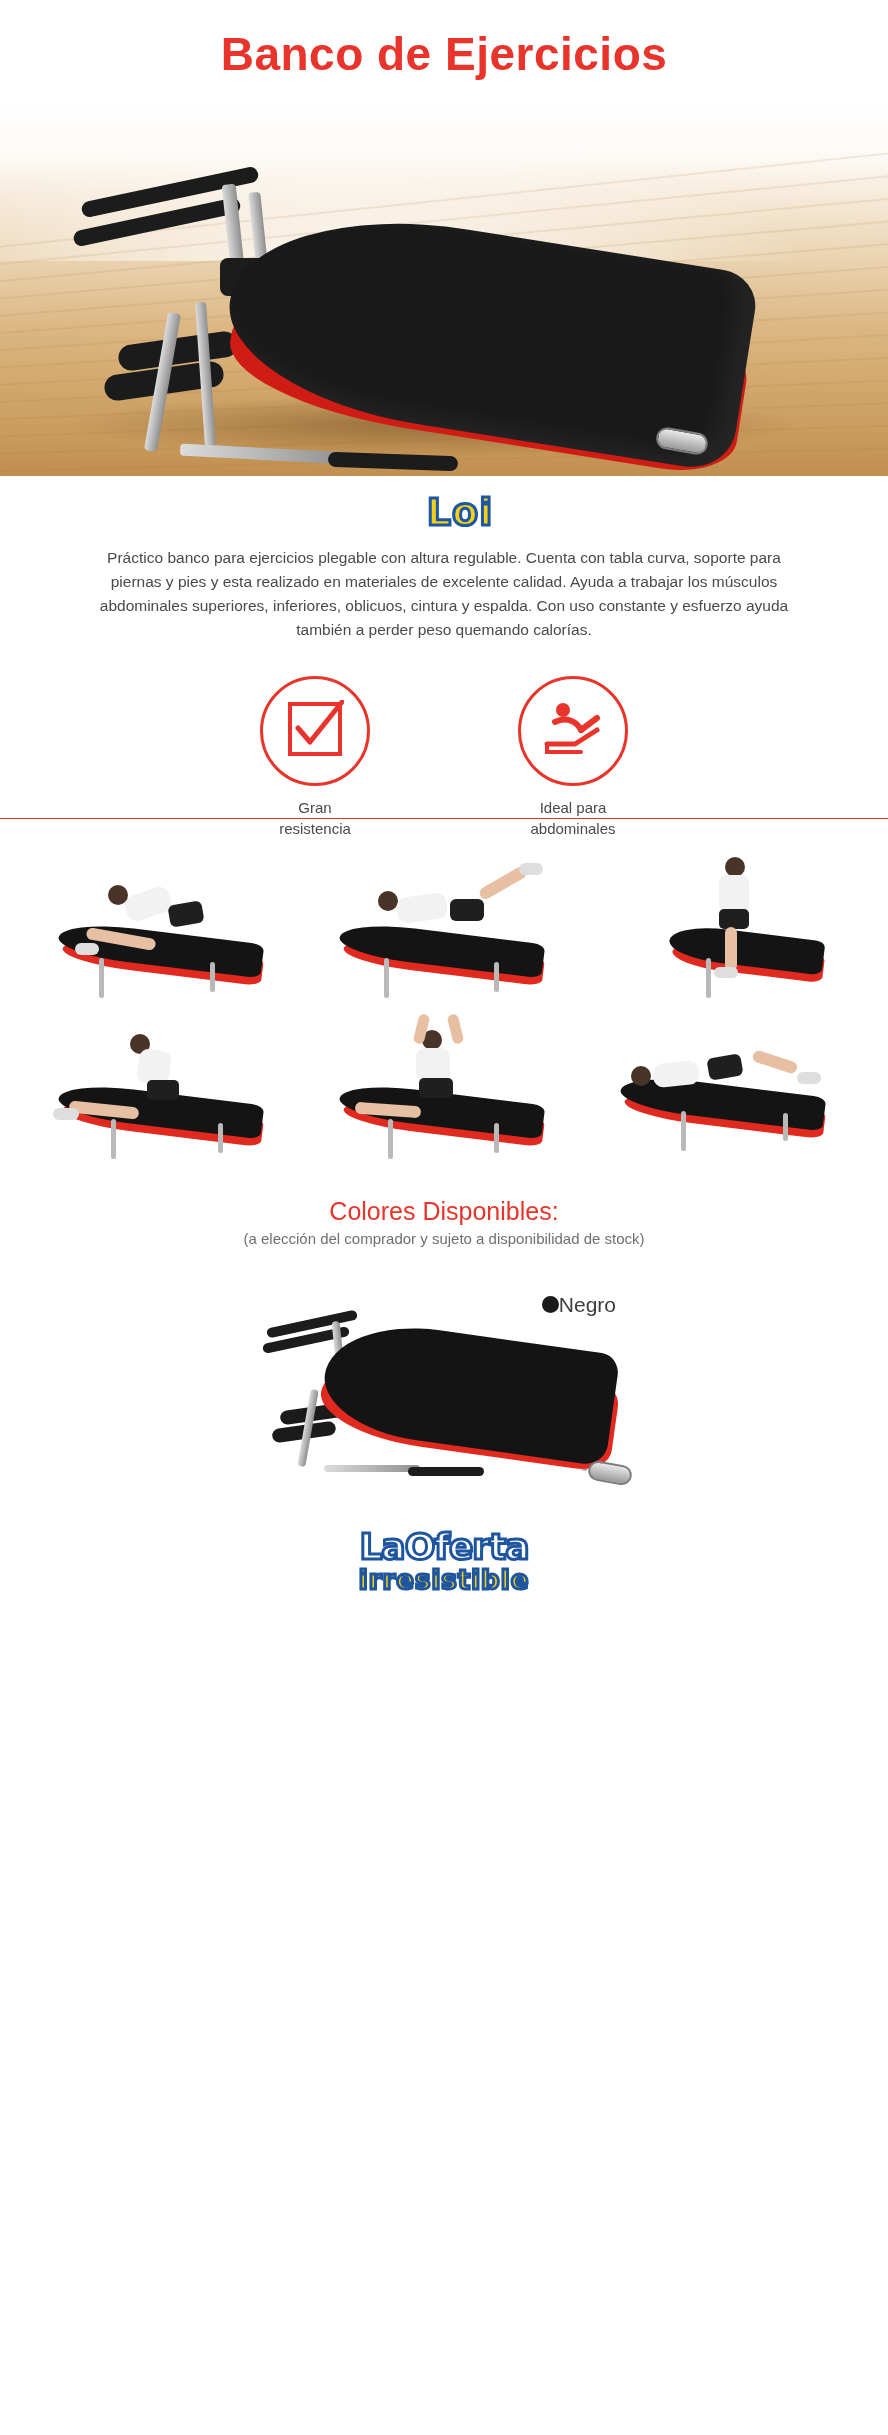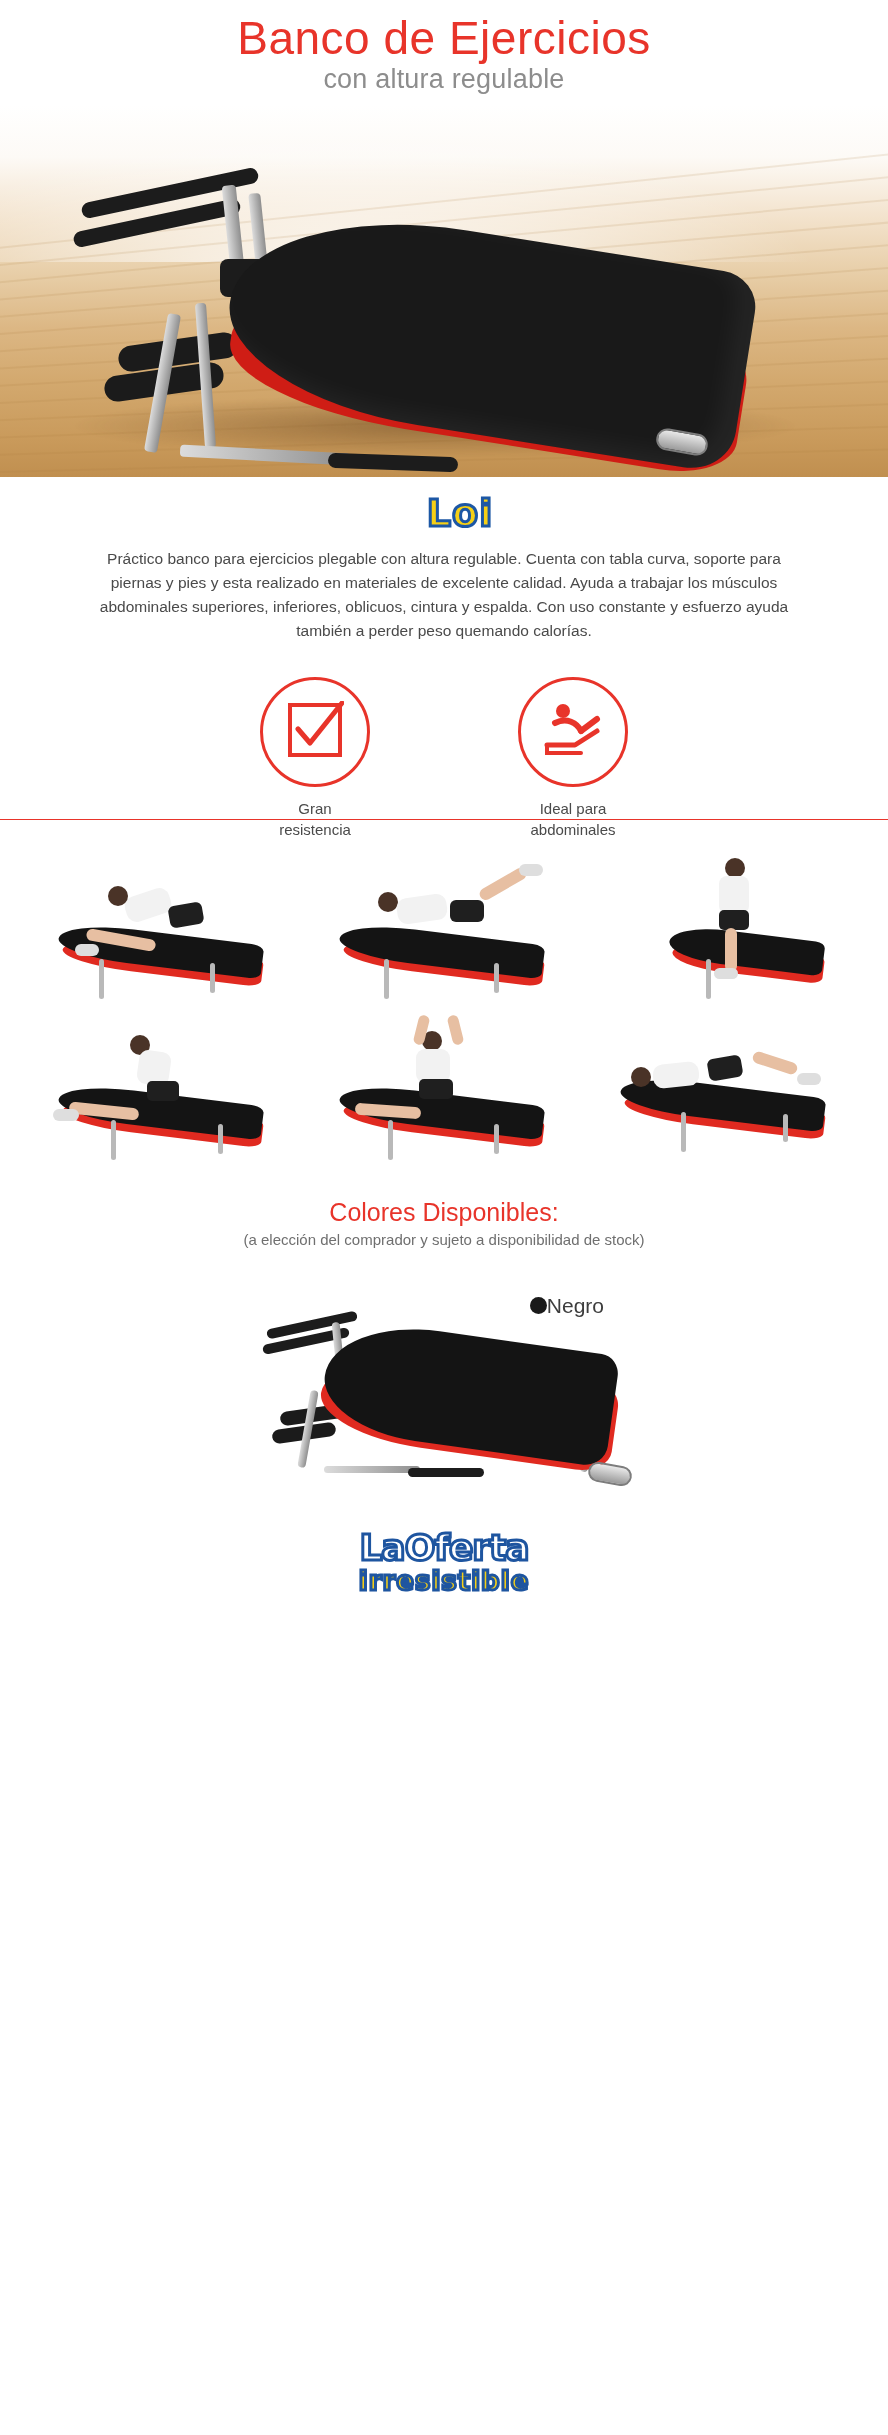--- a/index.html
+++ b/index.html
@@ -11,24 +11,24 @@
     color: #3d3d3d;
     -webkit-font-smoothing: antialiased;
   }
   .page { width:888px; position:relative; overflow:hidden; }
 
   
   .header { padding: 14px 0 4px; text-align:center; }
   .title {
     font-size: 46px;
     color: #e8342a;
-    font-weight: normal;
+    font-weight: bold;
     letter-spacing: 0.5px;
     line-height: 1.05;
-    margin: 0;
+    margin: 16px;
   }
   .subtitle {
     font-size: 27px;
     color: #8d8d8d;
     font-weight: normal;
     margin: 2px 0 0;
     letter-spacing: 0.2px;
   }
 
   
@@ -159,21 +159,21 @@
     color:#e8342a; font-size:25px;
   }
 
   
   .colors-head { text-align:center; margin-top:34px; }
   .colors-title { color:#e8342a; font-size:25px; }
   .colors-sub { color:#6f6f6f; font-size:15px; margin-top:4px; }
   .colors-row { display:flex; justify-content:center; gap:26px; margin-top:22px; }
   .color-item { width:400px; position:relative; height:230px; }
   .color-label {
-    position:absolute; right:40px; top:24px;
+    position:absolute; right:28px; top:24px;
     display:flex; align-items:center; 
     font-size:21px; color:#3d3d3d;
   }
   .dot { width:17px; height:17px; border-radius:50%; display:inline-block; }
 
   .cbench { position:absolute; left:14px; bottom:6px; width:372px; height:176px; }
   .cpad { position:absolute; left:66px; top:18px; width:290px; height:112px; border-radius:46% 8% 10% 42% / 66% 22% 24% 58%; transform:rotate(8deg); }
   .cpad-side { position:absolute; left:62px; top:50px; width:296px; height:86px; border-radius:42% 6% 12% 38% / 56% 24% 28% 50%; transform:rotate(8deg); }
 
   
@@ -192,21 +192,20 @@
     letter-spacing:1px; margin-top:2px;
   }
 </style>
 </head>
 <body>
 
 <div class="page">
 
   <div class="header">
     <h1 class="title">Banco de Ejercicios</h1>
-    <h2 class="subtitle">con altura regulable</h2>
   </div>
 
   <div class="hero">
     <div class="wall-glow"></div>
     <div class="floor-lines" id="floorLines">
         <i style="top: 4px; left: -40px; width: 960px; transform: rotate(-6deg);"></i>
         <i style="top: 21px; left: -40px; width: 970px; transform: rotate(-5.65deg);"></i>
         <i style="top: 38px; left: -40px; width: 980px; transform: rotate(-5.3deg);"></i>
         <i style="top: 55px; left: -40px; width: 990px; transform: rotate(-4.95deg);"></i>
         <i style="top: 72px; left: -40px; width: 1000px; transform: rotate(-4.6deg);"></i>

